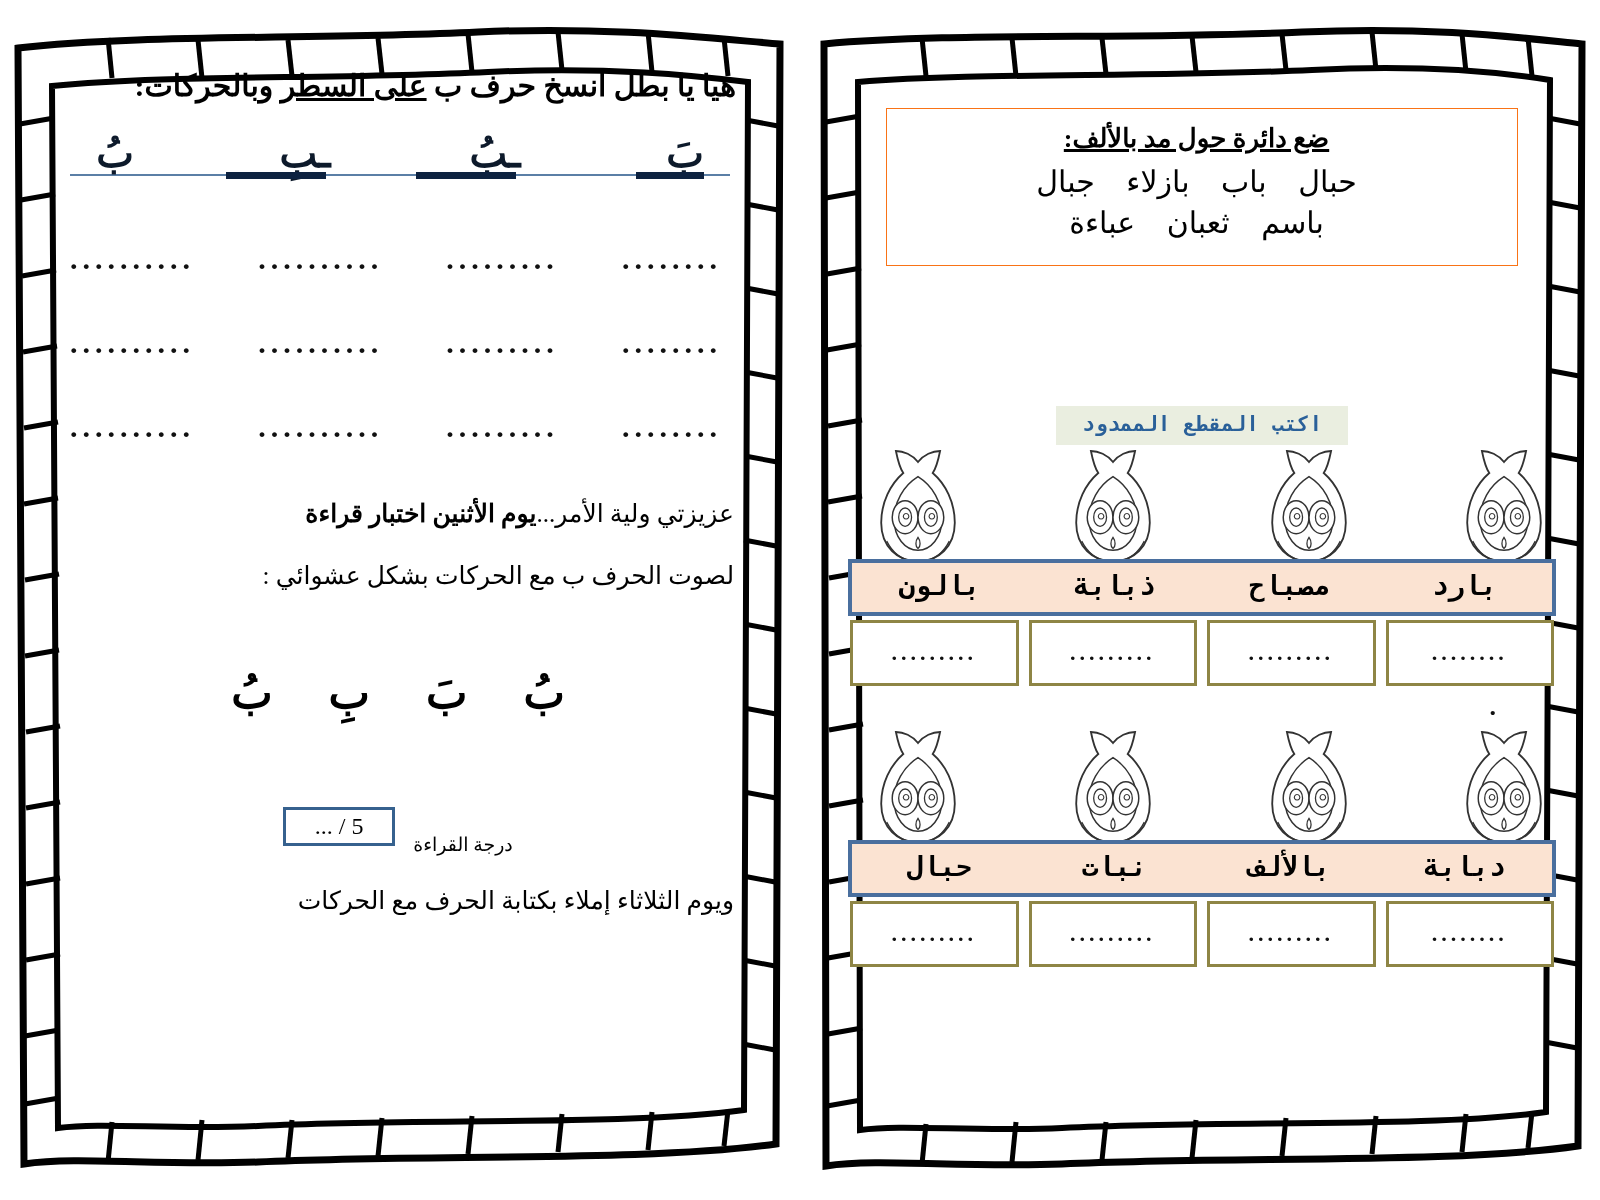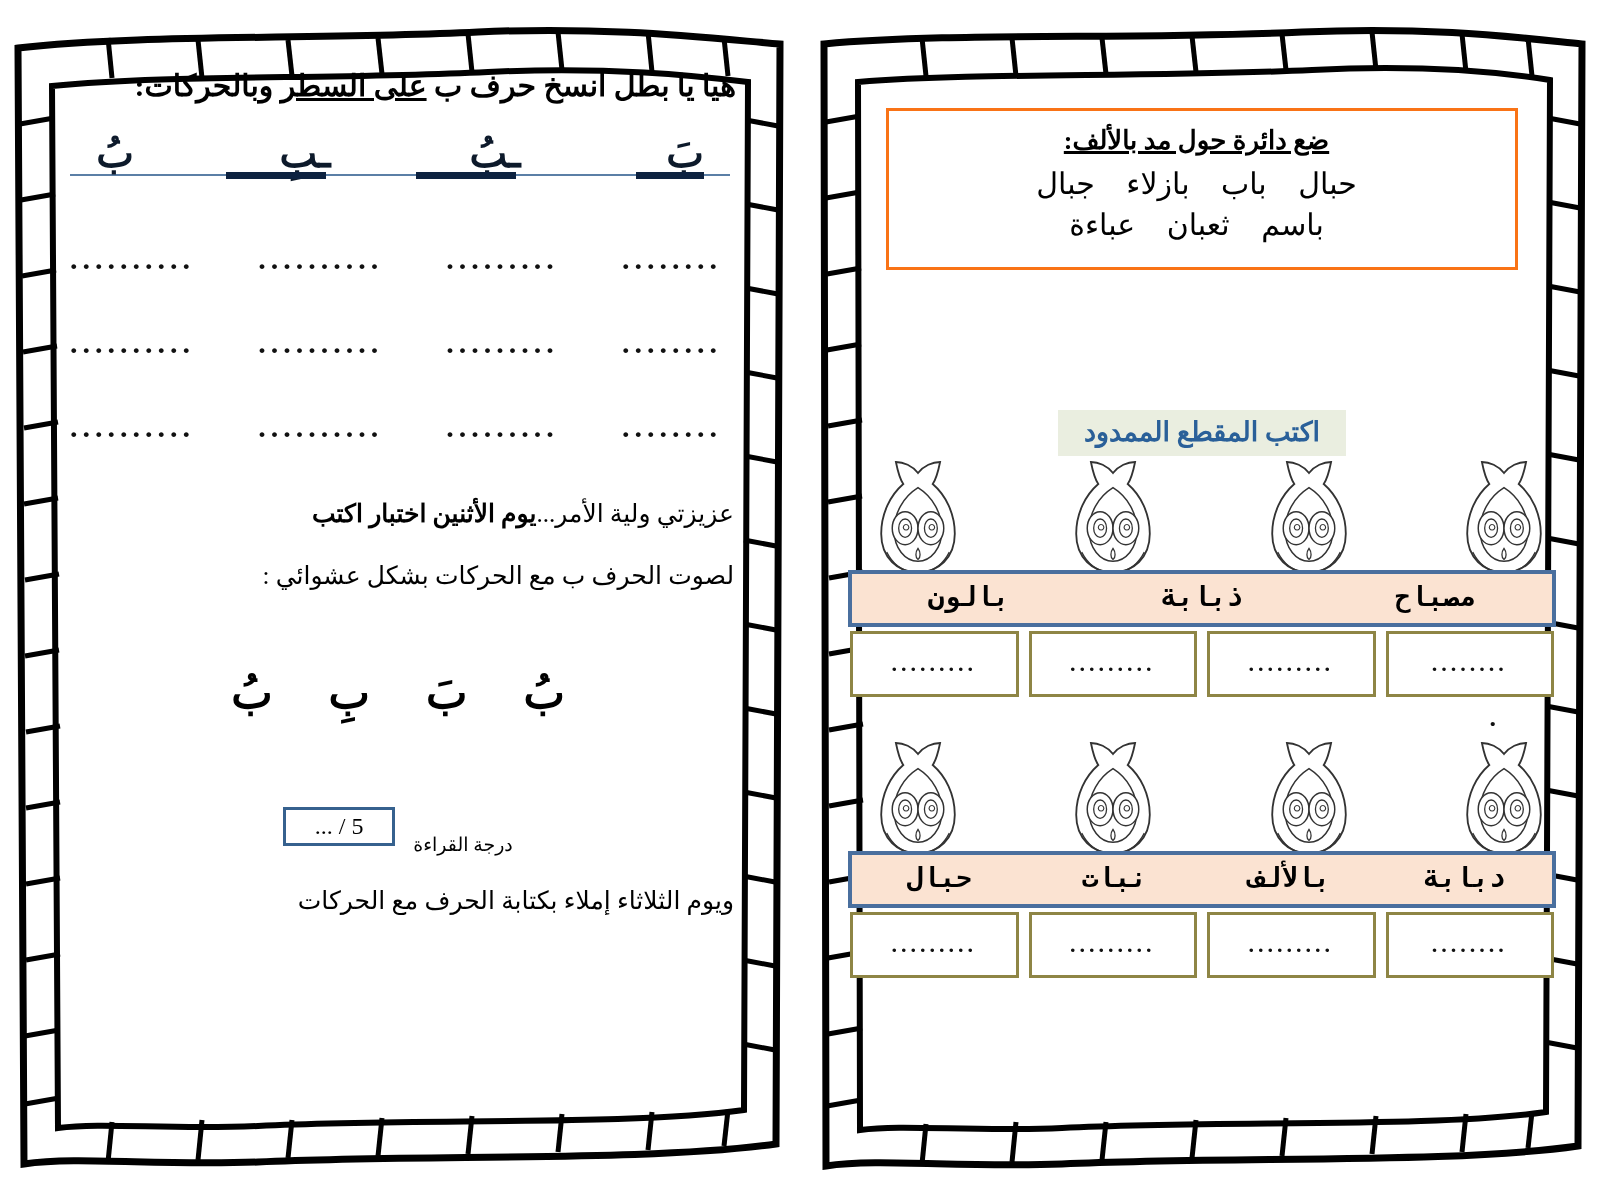--- a/index.html
+++ b/index.html
@@ -112,21 +112,21 @@
 
   .last-line {
     direction: rtl; text-align: right;
     font-size: 25px; font-weight: 400; color: #000;
     margin: 30px 18px 0 6px; white-space: nowrap;
   }
 
   
   .circle-box {
     margin: 52px 38px 0 38px;
-    border: 3px solid #f97316;
+    border: 1px solid #f97316;
     background: #fff;
     padding: 14px 18px 22px 7px;
     direction: rtl; text-align: center;
   }
   .circle-title {
     font-size: 26px; font-weight: 700; color: #000;
     text-decoration: underline; text-decoration-thickness: 3px;
     margin-bottom: 8px;
   }
   .circle-words-row {
@@ -134,24 +134,24 @@
     direction: rtl;
   }
   .circle-words-row span { margin: 0 12px; }
 
   .section-head {
     margin: 140px auto 0 auto;
     width: max-content;
     background: #eaeee0;
     color: #2a6099;
     font-weight: 700;
-    font-size: 27px;
+    font-size: 21px;
     padding: 6px 26px 8px 26px;
     direction: rtl;
-    font-family: Liberation Serif, serif;
+    font-family: Liberation Mono, monospace;
   }
 
   .owl-block { margin-top: 4px; position: relative; direction: rtl; }
   .owl-row {
     display: flex; flex-direction: row; justify-content: space-between;
     direction: rtl; padding: 0 6px 0 24px;
   }
   .owl { width: 92px; height: 118px; display: block; }
 
   .word-bar {
@@ -277,21 +277,21 @@
         <div class="dot-row">
           <div class="dot-cell">........</div>
           <div class="dot-cell">.........</div>
           <div class="dot-cell">..........</div>
           <div class="dot-cell">..........</div>
         </div>
       </div>
 
       <div class="note">
         <div class="note-line1">
-          <span>عزيزتي ولية الأمر...</span><span class="b">يوم الأثنين اختبار اكتب</span>
+          <span>عزيزتي ولية الأمر...</span><span class="b">يوم الأثنين اختبار قراءة</span>
         </div>
         <div class="note-line2">لصوت الحرف ب مع الحركات بشكل عشوائي :</div>
       </div>
 
       <div class="practice-letters">
         <span>بُ</span>
         <span>بَ</span>
         <span>بِ</span>
         <span>بُ</span>
       </div>
@@ -426,20 +426,21 @@
             <ellipse cx="64" cy="74" rx="7" ry="10" fill="#fff" stroke="#333" stroke-width="1.4"></ellipse>
             <path d="M37 70 a3 3 0 1 0 0.1 0" fill="none" stroke="#333" stroke-width="1.2"></path>
             <path d="M65 70 a3 3 0 1 0 0.1 0" fill="none" stroke="#333" stroke-width="1.2"></path>
             <path d="M50 96 C47 100 47 106 50 108 C53 106 53 100 50 96 Z" fill="#fff" stroke="#333" stroke-width="1.4"></path>
             <path d="M16 100 C22 112 32 120 44 122" fill="none" stroke="#333" stroke-width="1.4"></path>
             <path d="M84 100 C78 112 68 120 56 122" fill="none" stroke="#333" stroke-width="1.4"></path>
           </svg>
         </div>
 
         <div class="word-bar">
+          <div class="word-cell">بارد</div>
           <div class="word-cell">مصباح</div>
           <div class="word-cell">ذبابة</div>
           <div class="word-cell">بالون</div>
         </div>
 
         <div class="answer-row">
           <div class="answer-box">........</div>
           <div class="answer-box">.........</div>
           <div class="answer-box">.........</div>
           <div class="answer-box">.........</div>

